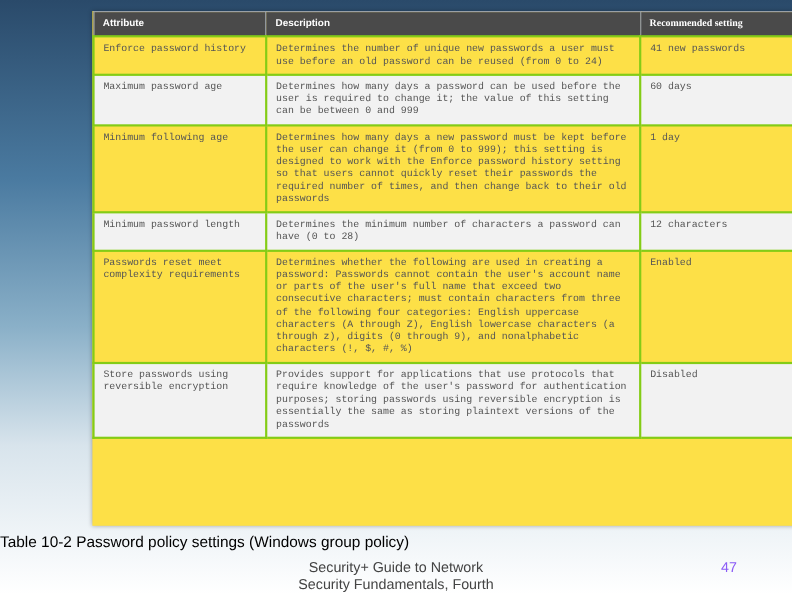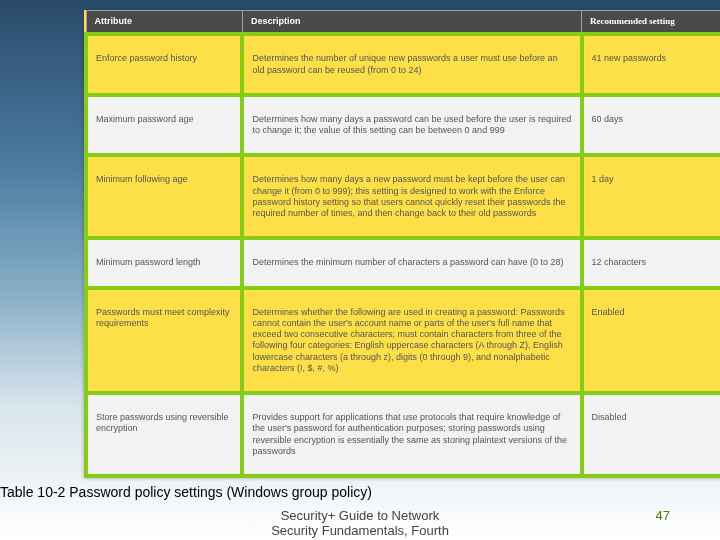--- a/index.html
+++ b/index.html
@@ -30,23 +30,24 @@
   thead th {
     background: #4a4a4a;
     color: #fff;
     text-align: left;
     font-weight: bold;
     padding: 5px 8px;
     font-size: 9px;
     border: 1px solid #9aa0a6;
   }
   tbody td {
-    border: 4px solid #84cc16;
-    padding: 17px 8px;
+    border: 2px solid #84cc16;
+    padding: 5px 8px;
     vertical-align: top;
+    font-family: Liberation Mono, monospace;
   }
   .col-attr { width: 24%; }
   .col-desc { width: 52%; }
   .col-rec  { width: 24%; font-family: Liberation Serif, serif; }
   tbody tr:nth-child(even) td { background: #f2f2f2; }
   .caption {
     position: absolute;
     left: 0; right: 0;
     top: 484px;
     font-size: 14px;
@@ -58,21 +59,21 @@
     top: 508px;
     text-align: center;
     font-size: 13px;
     color: #444;
   }
   .pagenum {
     position: absolute;
     right: 50px;
     top: 508px;
     font-size: 13px;
-    color: #4d7c0f;
+    color: #8b5cf6;
   }
 </style>
 </head>
 <body>
 
 <div class="sheet">
   <table>
     <thead>
       <tr>
         <th class="col-attr">Attribute</th>
@@ -95,21 +96,21 @@
         <td>Minimum following age</td>
         <td>Determines how many days a new password must be kept before the user can change it (from 0 to 999); this setting is designed to work with the Enforce password history setting so that users cannot quickly reset their passwords the required number of times, and then change back to their old passwords</td>
         <td>1 day</td>
       </tr>
       <tr>
         <td>Minimum password length</td>
         <td>Determines the minimum number of characters a password can have (0 to 28)</td>
         <td>12 characters</td>
       </tr>
       <tr>
-        <td>Passwords must meet complexity requirements</td>
+        <td>Passwords reset meet complexity requirements</td>
         <td>Determines whether the following are used in creating a password: Passwords cannot contain the user's account name or parts of the user's full name that exceed two consecutive characters; must contain characters from three of the following four categories: English uppercase characters (A through Z), English lowercase characters (a through z), digits (0 through 9), and nonalphabetic characters (!, $, #, %)</td>
         <td>Enabled</td>
       </tr>
       <tr>
         <td>Store passwords using reversible encryption</td>
         <td>Provides support for applications that use protocols that require knowledge of the user's password for authentication purposes; storing passwords using reversible encryption is essentially the same as storing plaintext versions of the passwords</td>
         <td>Disabled</td>
       </tr>
     </tbody>
   </table>

